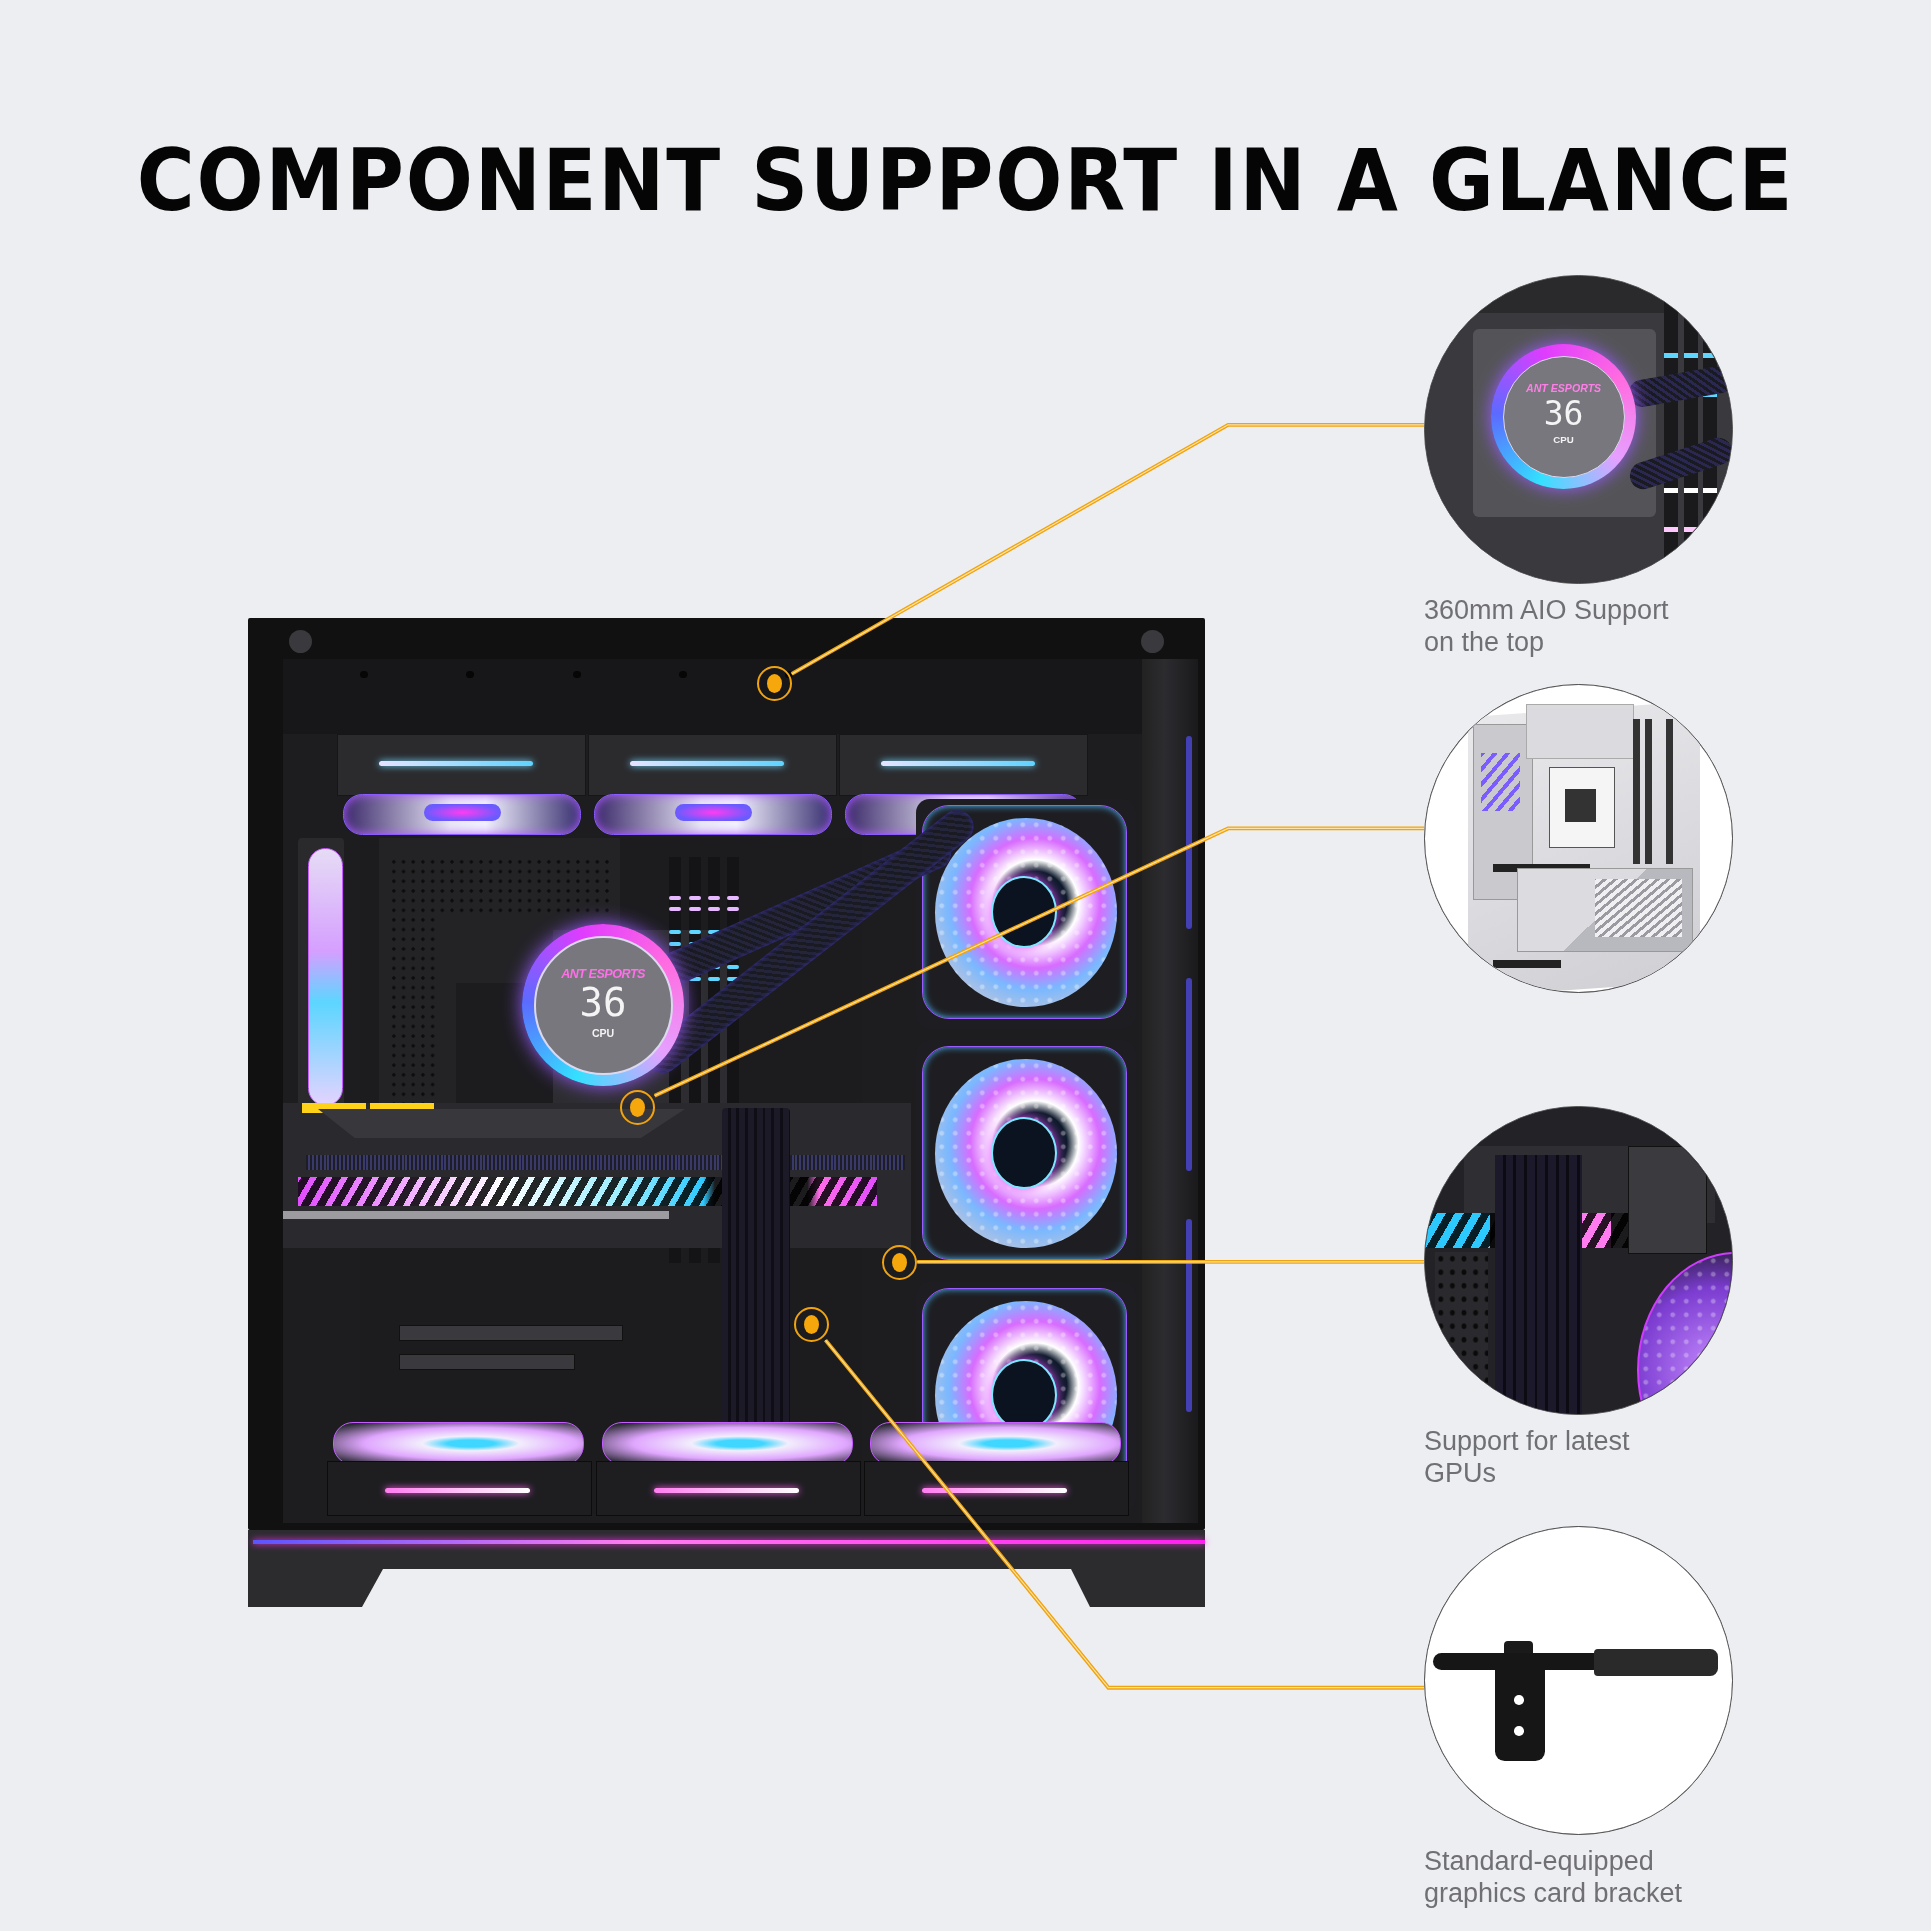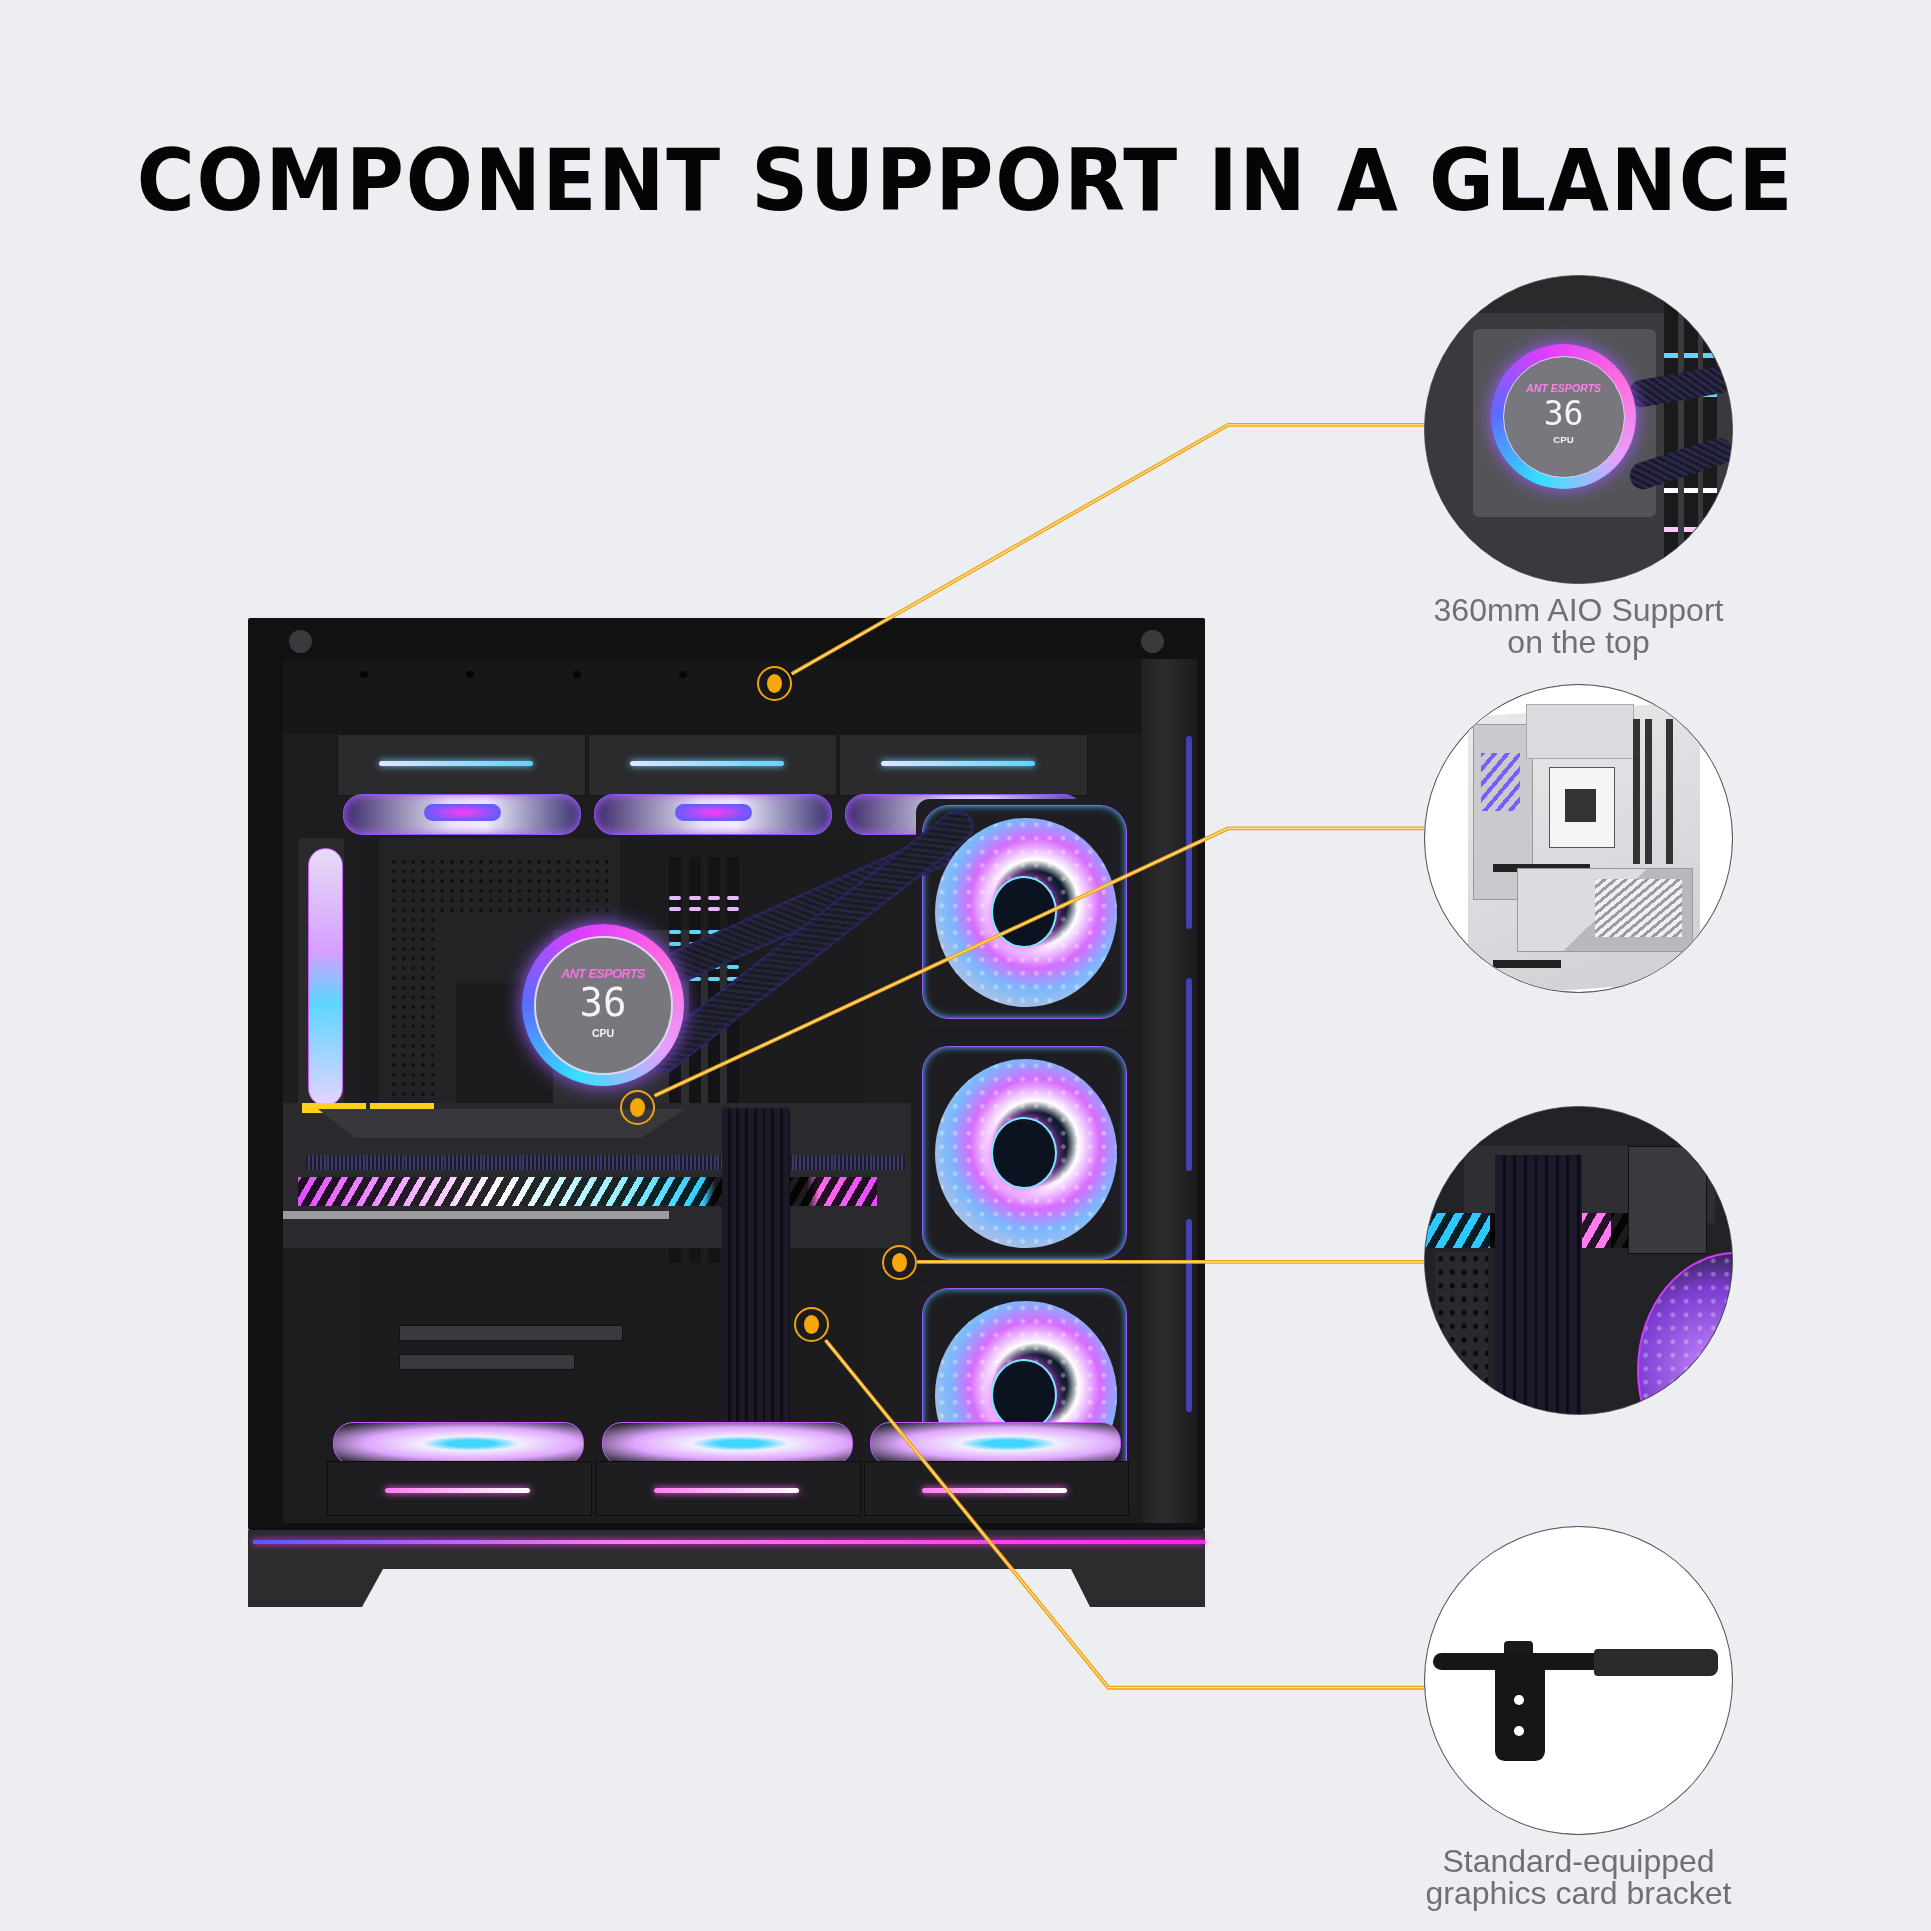--- a/index.html
+++ b/index.html
@@ -74,21 +74,21 @@
   .bot-fan .bar { position:absolute; left:58px; top:66px; width:145px; height:4.8px; border-radius:2.9px; background:linear-gradient(90deg,#ff7cf0,#fff); box-shadow:0 0 7.7px #ff5cf0; }
   .base { position:absolute; left:0; top:912px; width:957px; height:77px; background:#2c2c2f;
      clip-path:polygon(0 0,100% 0,100% 100%,842px 100%,823px 39px,135px 39px,114px 100%,0 100%); }
   .base-led { position:absolute; left:4.8px; top:922px; width:952px; height:3.9px; background:linear-gradient(90deg,#5a55ff,#ff7cf0 40%,#ff1ff0); box-shadow:0 0 7.7px #ff2ff0; }
   
   svg.lines { position:absolute; left:0; top:0; width:1931px; height:1931px; pointer-events:none; }
   .dot { position:absolute; width:35px; height:35px; border-radius:50%; border:2.4px solid #f1a30e; box-sizing:border-box; }
   .dot::after { content:""; position:absolute; left:7.7px; top:5.8px; width:15.4px; height:19.3px; border-radius:50%; background:#f5a70c; }
   .feature { position:absolute; left:1424px; width:309px; }
   .feature .circle { position:relative; width:309px; height:309px; border-radius:50%; border:1.9px solid #555; box-sizing:border-box; overflow:hidden; background:#2a2a2e; }
-  .feature .caption { margin-top:9.7px; text-align:center; font-size:32px; line-height:32px; color:#707074; }
+  .feature .caption { margin-top:9.7px; font-size:27px; line-height:32px; color:#707074; }
   
   .aio-scene { position:absolute; inset:0; background:linear-gradient(180deg,#2a2a2c 0 12%,#3a3a3e 12% 100%); }
   .aio-bracket { position:absolute; left:48px; top:53px; width:183px; height:188px; background:#545458; border-radius:5.8px; }
   .aio-pump { position:absolute; left:66px; top:68px; width:145px; height:145px; border-radius:50%; background:conic-gradient(from 200deg,#34e0ff,#5b6bff,#e03cff,#ff6be0,#e6a0ff,#34e0ff); box-shadow:0 0 17.4px #9a5cff; }
   .aio-pump .face { position:absolute; left:11.6px; top:11.6px; width:122px; height:122px; border-radius:50%; background:#77777d; border:1.9px solid #dcd8f0; box-sizing:border-box; }
   .aio-pump .brand { position:absolute; left:0; width:100%; top:25px; text-align:center; font-size:10.6px; font-weight:bold; font-style:italic; color:#ff7fe8; }
   .aio-pump .temp { position:absolute; left:0; width:100%; top:37px; text-align:center; font-family:"DejaVu Sans Mono", monospace; font-size:33px; color:#f4f4f4; }
   .aio-pump .unit { position:absolute; left:0; width:100%; top:77px; text-align:center; font-size:9.7px; font-weight:bold; color:#f4f4f4; }
   .aio-tube { position:absolute; height:27px; width:106px; background:repeating-linear-gradient(45deg,#1a1a22 0 2.9px,#2a2850 2.9px 5.8px); border-radius:13.5px; }
   .aio-ram { position:absolute; top:19.3px; width:13.5px; height:270px; background:#1a1a1d; }
@@ -371,20 +371,24 @@
   <div class="circle">
     <div class="gpu-scene">
       <div class="g-top"></div>
       <div class="g-rgb"></div>
       <div class="g-box"></div>
       <div class="g-perf"></div>
       <div class="g-fan"></div>
       <div class="g-cable"></div>
     </div>
   </div>
+  <div class="caption">
+    <div>Support for latest</div>
+    <div>GPUs</div>
+  </div>
 </div>
 
 <div class="feature" style="top:1526px">
   <div class="circle">
     <div class="bracket-scene">
       <div class="br-knob"></div>
       <div class="br-arm"></div>
       <div class="br-handle"></div>
       <div class="br-plate"></div>
     </div>

